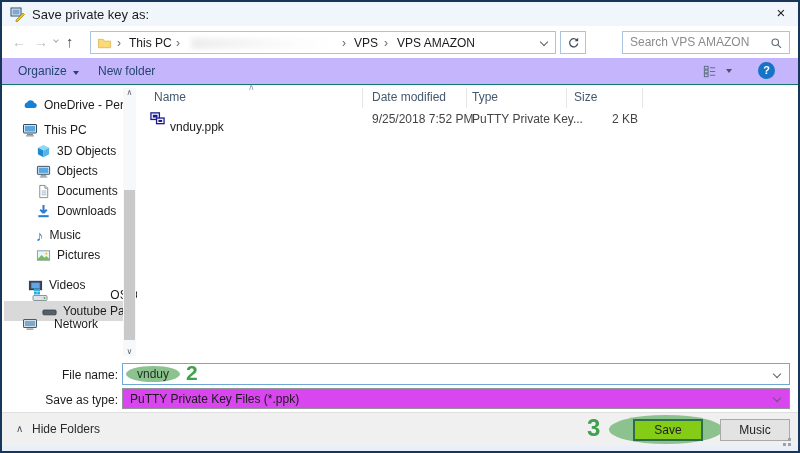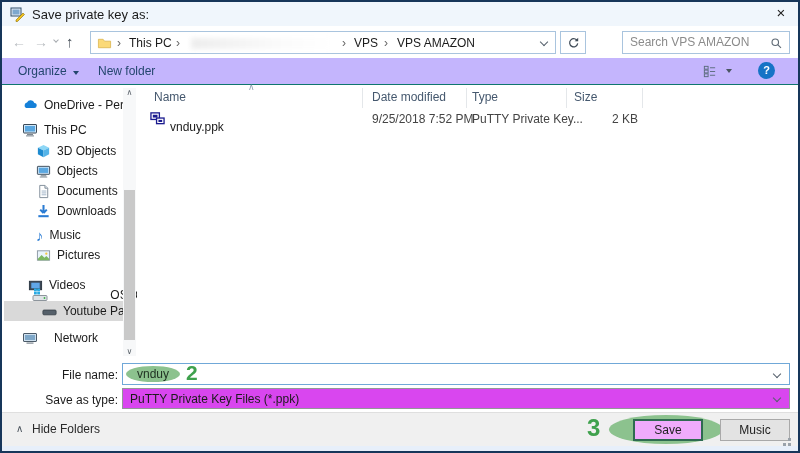--- a/index.html
+++ b/index.html
@@ -209,21 +209,21 @@
 
     <div class="sb-row sb-sel" style="top:215px; left:0; width:119px; padding-left:38px;">
       <span>
           <svg width="15" height="15" viewBox="0 0 16 16">
             <rect x="1" y="6.5" width="14" height="5" rx="1" fill="#55606a" stroke="#3d464e"></rect>
           </svg>
         </span>
       <span class="lbl">Youtube Partner</span>
     </div>
 
-    <div class="sb-row" style="top:242px; left:18px;gap:16px;">
+    <div class="sb-row" style="top:228px; left:18px;gap:16px;">
       <span>
           <svg width="16" height="16" viewBox="0 0 16 16">
             <rect x="1.5" y="3.5" width="13" height="8" rx="0.5" fill="#cfe0ee" stroke="#4b5a68"></rect>
             <rect x="3" y="5" width="10" height="5" fill="#7fa8c9"></rect>
             <rect x="4.5" y="12.5" width="7" height="1.2" fill="#7c8791"></rect>
           </svg>
         </span>
       <span class="lbl">Network</span>
     </div>
   </div>
@@ -271,20 +271,20 @@
     <span class="abs txt" style="left:7px; top:3px;">PuTTY Private Key Files (*.ppk)</span>
     <span class="abs chev-down" style="right:9px; top:6px;"></span>
   </div>
 
   <div class="abs" style="left:0; top:410px; width:796px; height:34px; background:#f0f0f0; border-top:1px solid #dfdfdf;">
     <span class="abs" style="left:14px; top:10px; font-size:10px; color:#4b545d;">∧</span>
     <span class="abs txt" style="left:30px; top:9px; color:#2a2a2a;">Hide Folders</span>
 
     <span class="abs ann-num" style="left:585px; top:1px; font-size:24px;">3</span>
     <span class="abs greenpill" style="left:607px; top:2px; width:114px; height:29px;"></span>
-    <button class="abs" style="left:631px; top:6px; width:70px; height:22px; background:#f0abfc; border:2px solid #2f6b51; font-size:12px; color:#222; font-family:inherit;">Save</button>
+    <button class="abs" style="left:631px; top:6px; width:70px; height:22px; background:#84cc16; border:2px solid #2f6b51; font-size:12px; color:#222; font-family:inherit;">Save</button>
     <button class="abs" style="left:718px; top:6px; width:70px; height:22px; background:#e3e3e3; border:1px solid #a9a9a9; font-size:12px; color:#222; font-family:inherit;">Music</button>
   </div>
 
   <div class="abs" style="left:0; top:444px; width:796px; height:5px; background:#e7effa;"></div>
   <span class="abs" style="left:786px; top:436px; width:3px; height:3px; background:#9aa2aa; box-shadow:-5px 5px #9aa2aa, 0 5px #9aa2aa;"></span>
 
 </div>
 
 </body></html>

